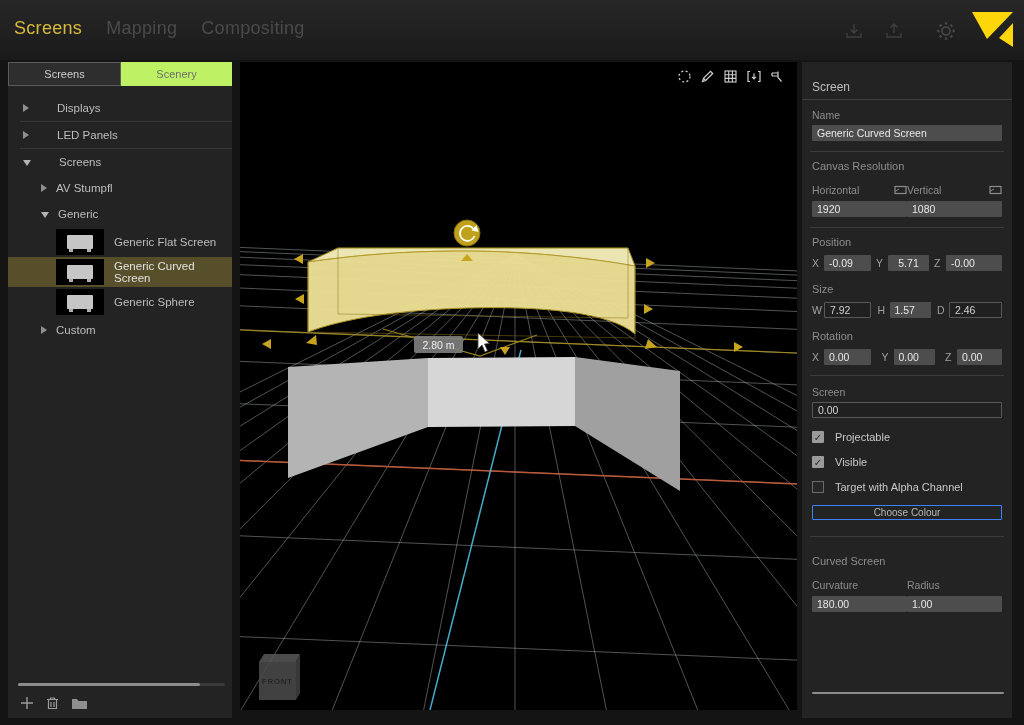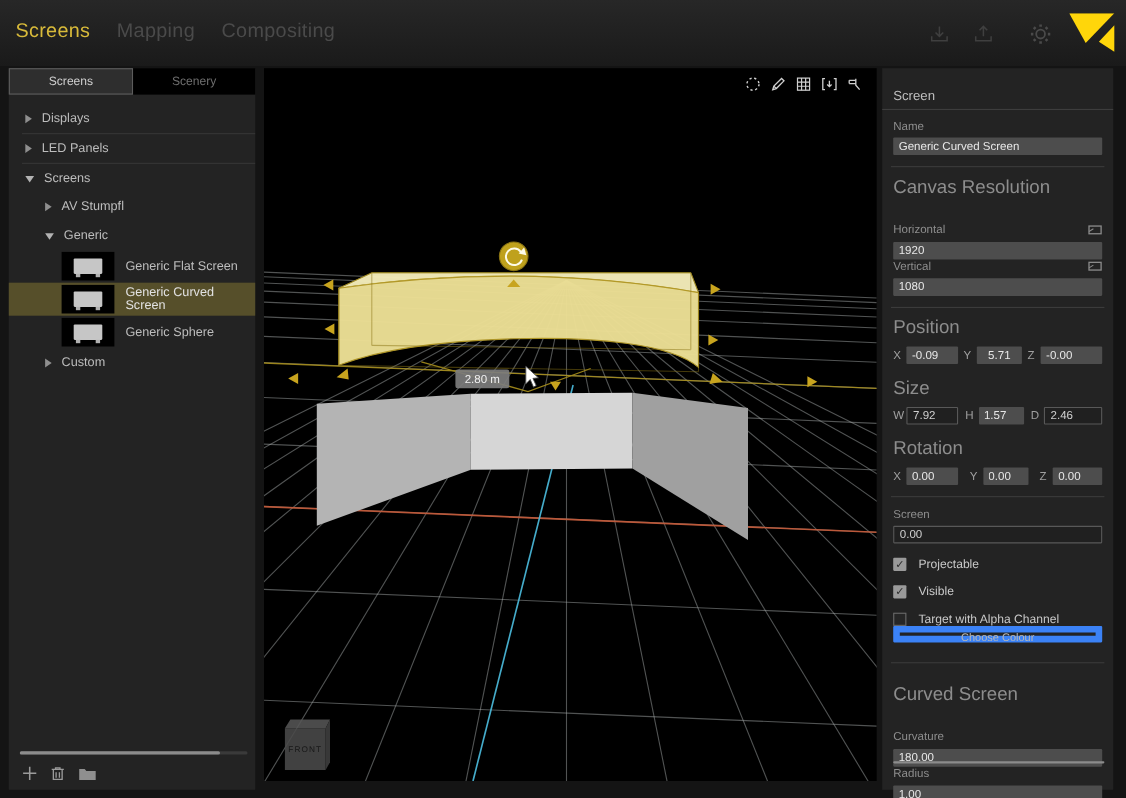--- a/index.html
+++ b/index.html
@@ -19,28 +19,28 @@
   #sidebar { position:absolute; left:8px; top:62px; width:224px; height:656px;
     background:#232323; }
   #inspector { position:absolute; left:802px; top:62px; width:210px; height:656px;
     background:#232323; }
   #viewport { position:absolute; left:240px; top:62px; width:557px; height:648px;
     background:#000;text-align:center; }
 
   
   .tabs { display:flex; height:24px; }
   .tab { flex:1; font-size:11px; display:flex; align-items:center; justify-content:center;
-    color:#6f6f6f; background:#000000; }
+    color:#6f6f6f; background:#bef264; }
   .tab.active { color:#cfcfcf; background:#2e2e2e; border:1px solid #5c5c5c; }
 
   
   #tree { padding-top:9px; }
   .trow { display:flex; align-items:center; height:26px; color:#bdbdbd; font-size:11.5px; }
   .trow.item { height:30px; }
-  .trow.l0 { padding-left:15px; }
+  .trow.l0 { padding-left:15px;gap:19px; }
   .trow.l1 { padding-left:33px; }
   .trow.item { padding-left:48px; }
   .trow.selected { background:#564f2a; color:#e2e2e2; }
   .tsep { height:1px; background:#363636; margin-left:12px; }
   .arr { width:0; height:0; margin-right:9px; flex:none; }
   .arr.right { border-left:6px solid #8f8f8f; border-top:4px solid transparent;
     border-bottom:4px solid transparent; }
   .arr.down { border-top:6px solid #b3b3b3; border-left:4px solid transparent;
     border-right:4px solid transparent; margin-top:1px; }
   .thumb { width:48px; height:26px; background:#000; margin-right:10px; flex:none;
@@ -54,40 +54,40 @@
   #sb-scroll { position:absolute; left:10px; bottom:32px; width:207px; height:3px;
     background:#3a3a3a; border-radius:2px; }
   #sb-scroll .sthumb { width:88%; height:3px; background:#8c8c8c; border-radius:2px; }
   #sb-foot { position:absolute; left:12px; bottom:8px; display:flex; gap:12px; align-items:center; }
   #sb-foot svg { display:block; }
 
   
   #inspector { padding:12px 10px; font-size:10.5px; color:#8d8d8d; }
   .insp-title { height:26px; line-height:26px; font-size:12px; color:#bfbfbf;
     border-bottom:1px solid #3d3d3d; margin:0 -10px; padding-left:10px; }
-  .sect-label { color:#8d8d8d; font-size:17px; }
+  .sect-label { color:#8d8d8d; font-size:11px; }
   .divider { height:1px; background:#3b3b3b; margin:10px -2px 0; }
   .f-label { display:block; margin-bottom:4px; }
   input.inp { width:100%; height:16px; border:none; border-radius:1px; font-size:10.5px;
     font-family:"Liberation Sans",sans-serif; padding:0 5px; outline:none; }
   .inp-fill { background:#4d4d4d; color:#e8e8e8; }
   .inp-dark { background:#202020; border:1px solid #585858 !important; color:#d0d0d0; }
   .row3 { display:flex; justify-content:space-between; margin-top:7px; }
   .fgroup { display:flex; align-items:center; }
   .fgroup .axis { width:12px; color:#a0a0a0; flex:none; }
-  .cols2 { display:flex; gap:0; margin-top:23px;flex-direction:column; }
+  .cols2 { display:flex; gap:0; margin-top:12px; }
   .col { flex:1; }
   .lblrow { display:flex; justify-content:space-between; align-items:center; margin-bottom:5px; }
   .opt { display:flex; align-items:center; gap:11px; margin-top:13px; color:#c9c9c9; font-size:11px; }
   .cbox { width:12px; height:12px; flex:none; display:flex; align-items:center;
     justify-content:center; font-size:10px; color:#2c2c2c; }
   .cbox.on { background:#9a9a9a; border-radius:1px; }
   .cbox.off { background:#262626; border:1px solid #6a6a6a; }
-  #choose-colour { width:100%; height:15px; background:transparent;
-    border:6px solid #3b82f6; color:#b9b9b9; font-size:10px;
+  #choose-colour { margin-top:12px; width:100%; height:15px; background:transparent;
+    border:1px solid #3b82f6; color:#b9b9b9; font-size:10px;
     font-family:"Liberation Sans",sans-serif; border-radius:1px; }
   #insp-scroll { position:absolute; left:10px; bottom:24px; width:192px; height:2px;
     background:#8c8c8c; border-radius:2px; }
   .mon-icn { width:13px; height:10px; flex:none; }
 
   
   #vp-toolbar { position:absolute; right:12px; top:6px; display:flex; gap:6px; z-index:5; }
   .vpt-btn { width:17px; height:17px; display:flex; align-items:center; justify-content:center; }
   .vpt-btn svg { display:block; }
   #scene { position:absolute; left:0; top:0; }

